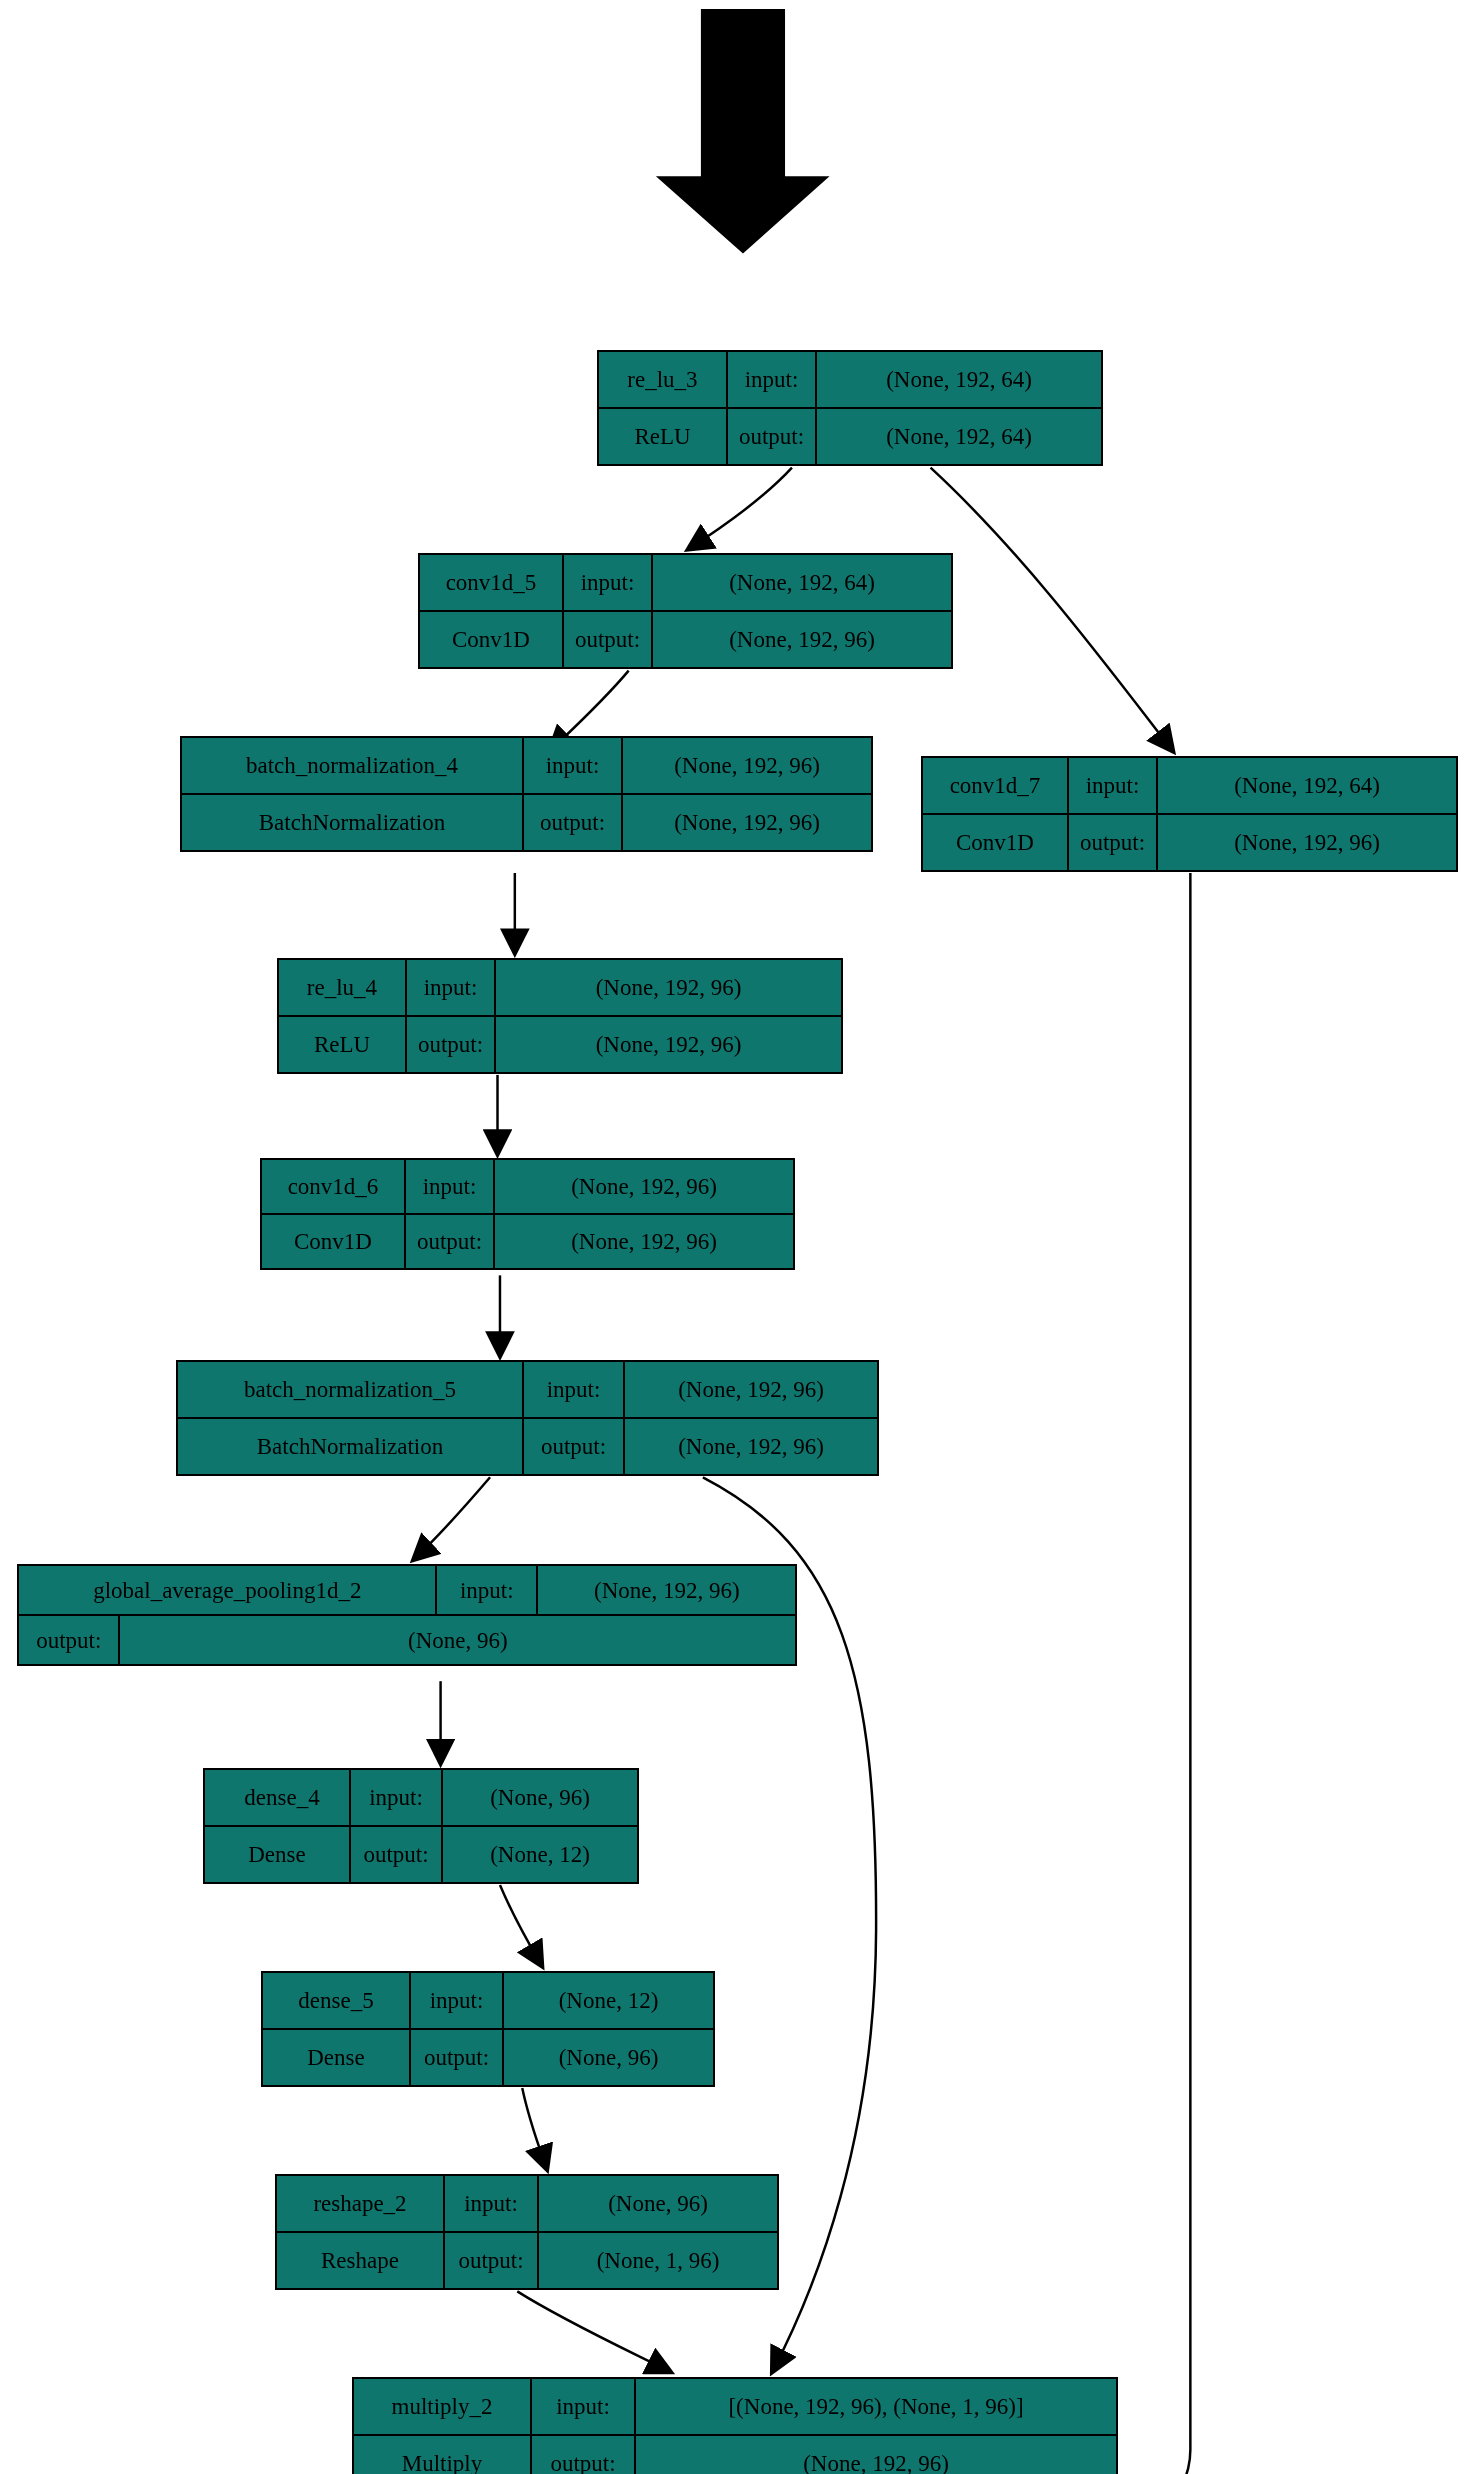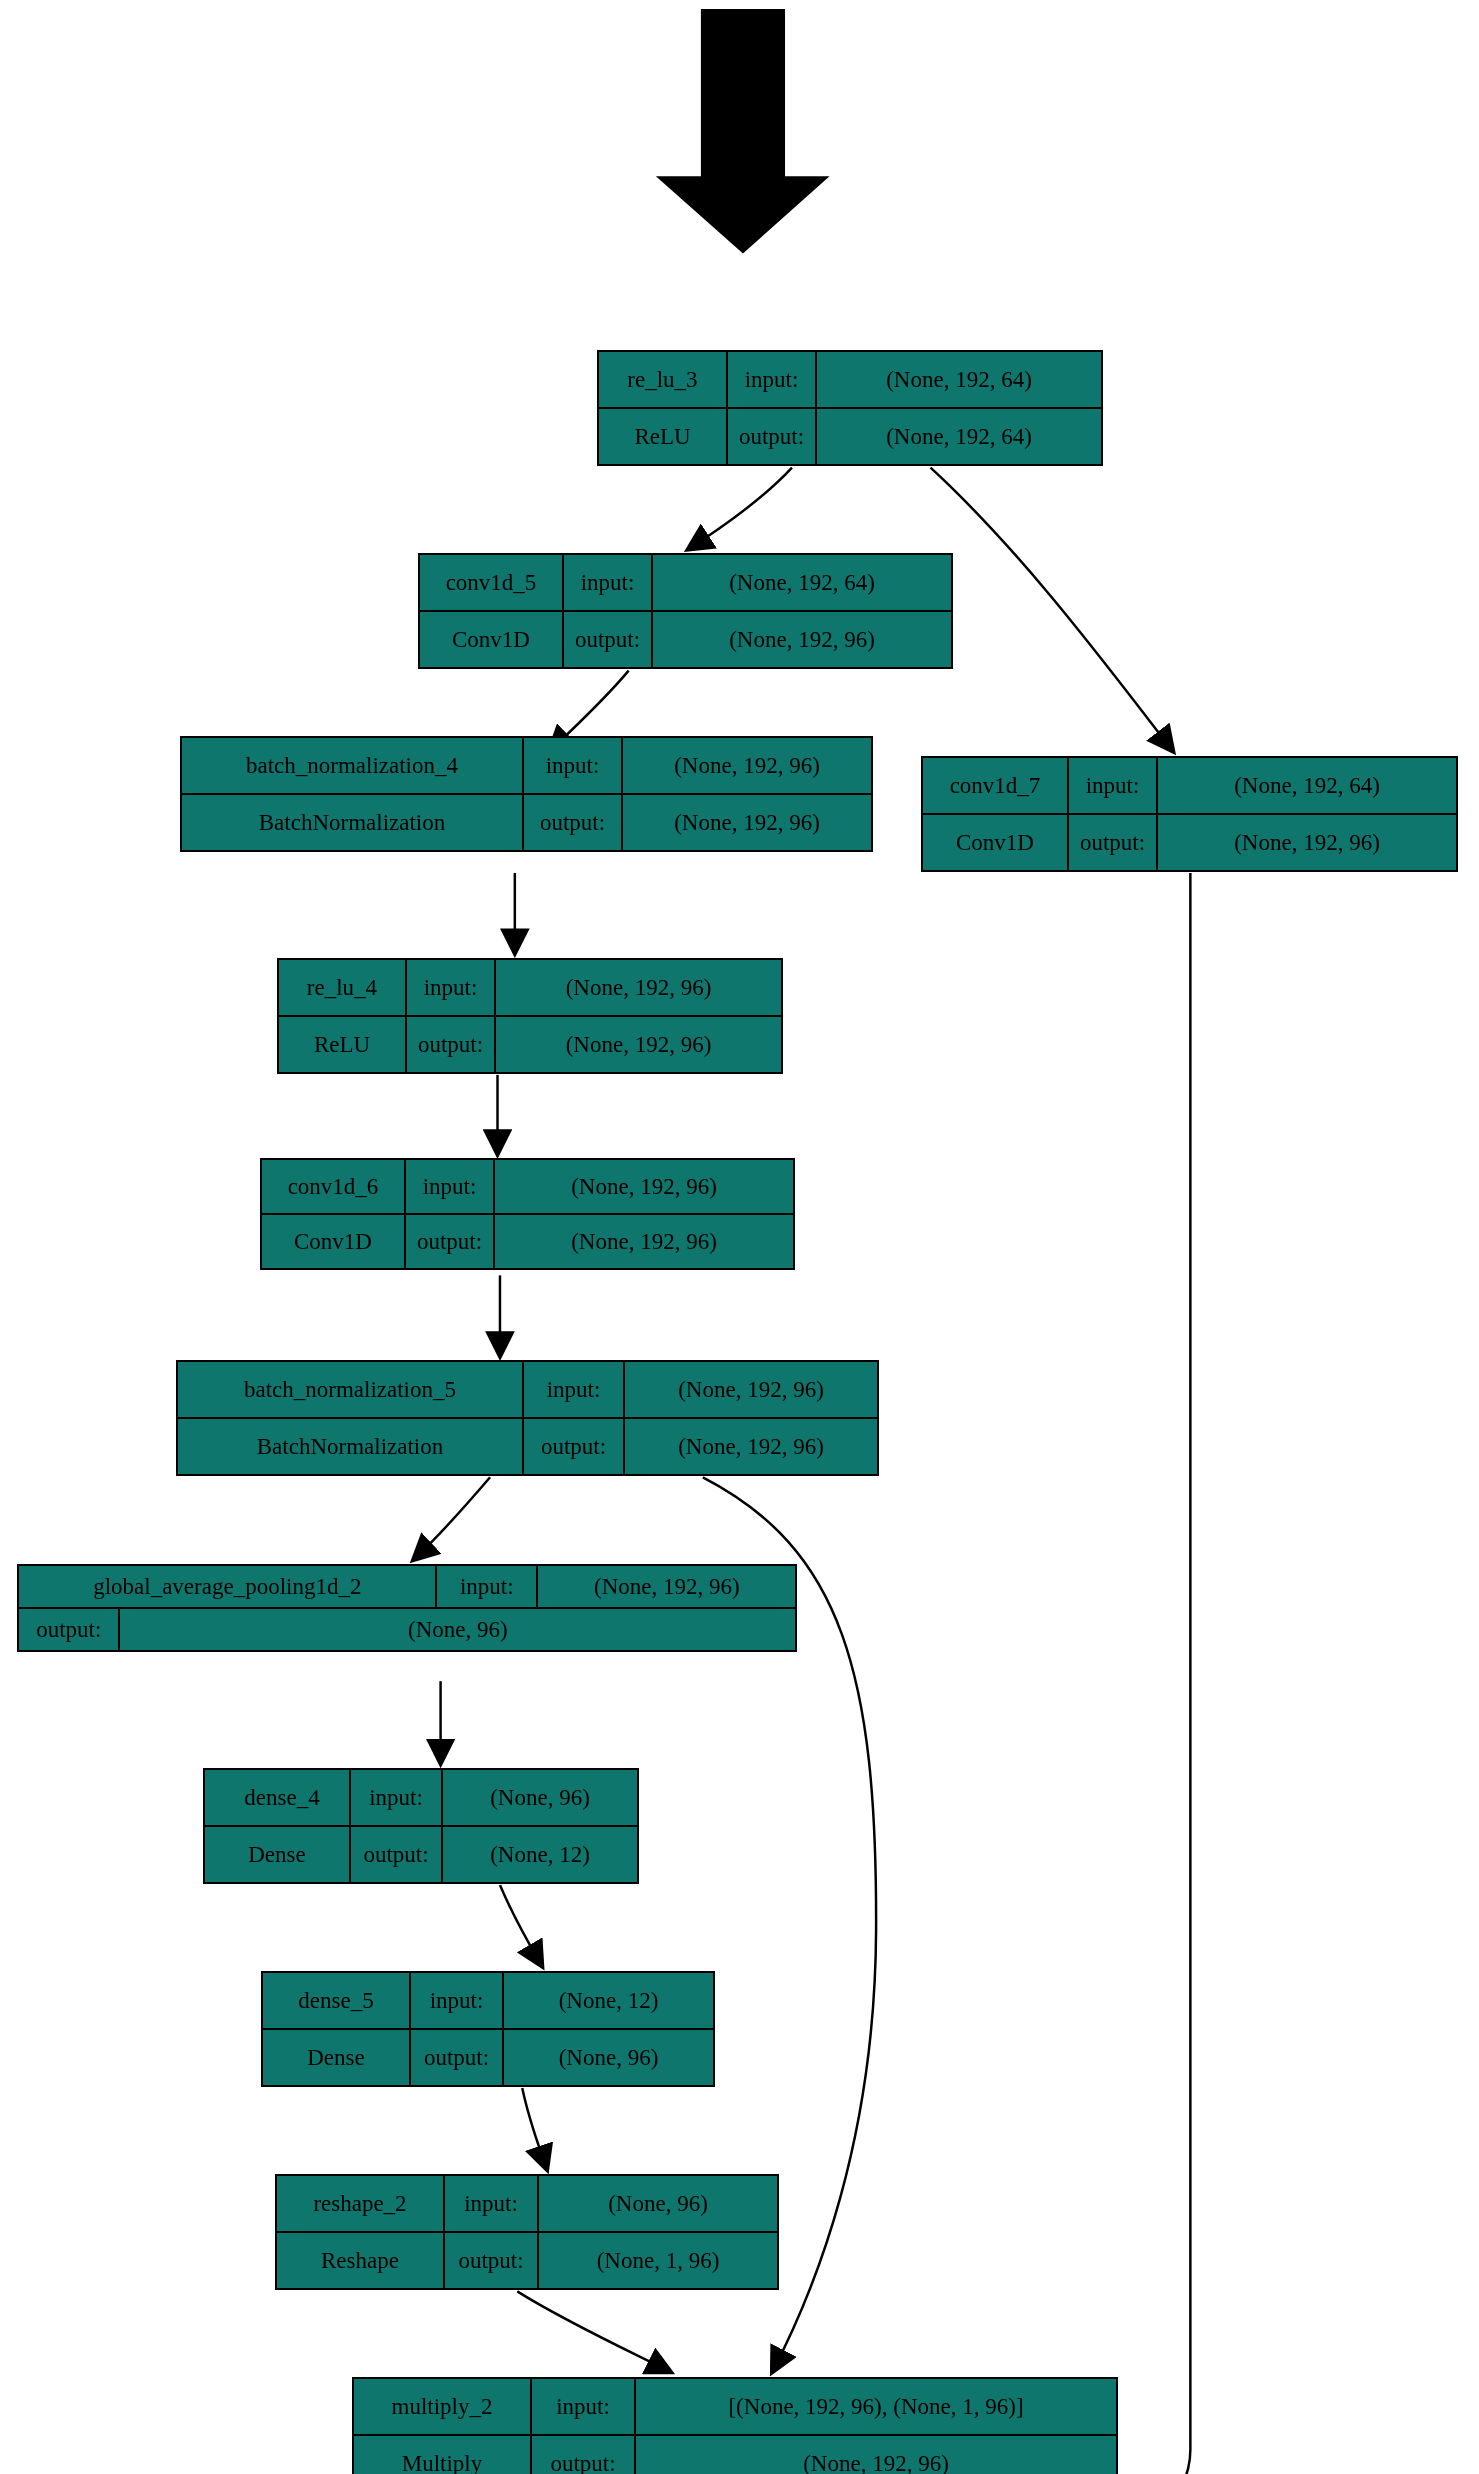--- a/index.html
+++ b/index.html
@@ -137,21 +137,21 @@
       <div class="cell c-io" style="width:89px;">input:</div>
       <div class="cell c-shape" style="flex:1;">(None, 192, 64)</div>
     </div>
     <div class="nrow">
       <div class="cell c-name" style="width:146px;">Conv1D</div>
       <div class="cell c-io" style="width:89px;">output:</div>
       <div class="cell c-shape" style="flex:1;">(None, 192, 96)</div>
     </div>
   </div>
 
-  <div class="node" style="left:277px;top:958px;width:506px;height:116px;">
+  <div class="node" style="left:277px;top:958px;width:566px;height:116px;">
     <div class="nrow top">
       <div class="cell c-name" style="width:128px;">re_lu_4</div>
       <div class="cell c-io" style="width:89px;">input:</div>
       <div class="cell c-shape" style="flex:1;">(None, 192, 96)</div>
     </div>
     <div class="nrow">
       <div class="cell c-name" style="width:128px;">ReLU</div>
       <div class="cell c-io" style="width:89px;">output:</div>
       <div class="cell c-shape" style="flex:1;">(None, 192, 96)</div>
     </div>
@@ -176,21 +176,21 @@
       <div class="cell c-io" style="width:101px;">input:</div>
       <div class="cell c-shape" style="flex:1;">(None, 192, 96)</div>
     </div>
     <div class="nrow">
       <div class="cell c-name" style="width:346px;">BatchNormalization</div>
       <div class="cell c-io" style="width:101px;">output:</div>
       <div class="cell c-shape" style="flex:1;">(None, 192, 96)</div>
     </div>
   </div>
 
-  <div class="node" style="left:17.3px;top:1564px;width:780px;height:88px;">
+  <div class="node" style="left:17.3px;top:1564px;width:780px;height:102px;">
     <div class="nrow top">
       <div class="cell c-name" style="width:418px;">global_average_pooling1d_2</div>
       <div class="cell c-io" style="width:101px;">input:</div>
       <div class="cell c-shape" style="flex:1;">(None, 192, 96)</div>
     </div>
     <div class="nrow">
       <div class="cell c-io" style="width:101px;">output:</div>
       <div class="cell c-shape" style="flex:1;">(None, 96)</div>
     </div>
   </div>

